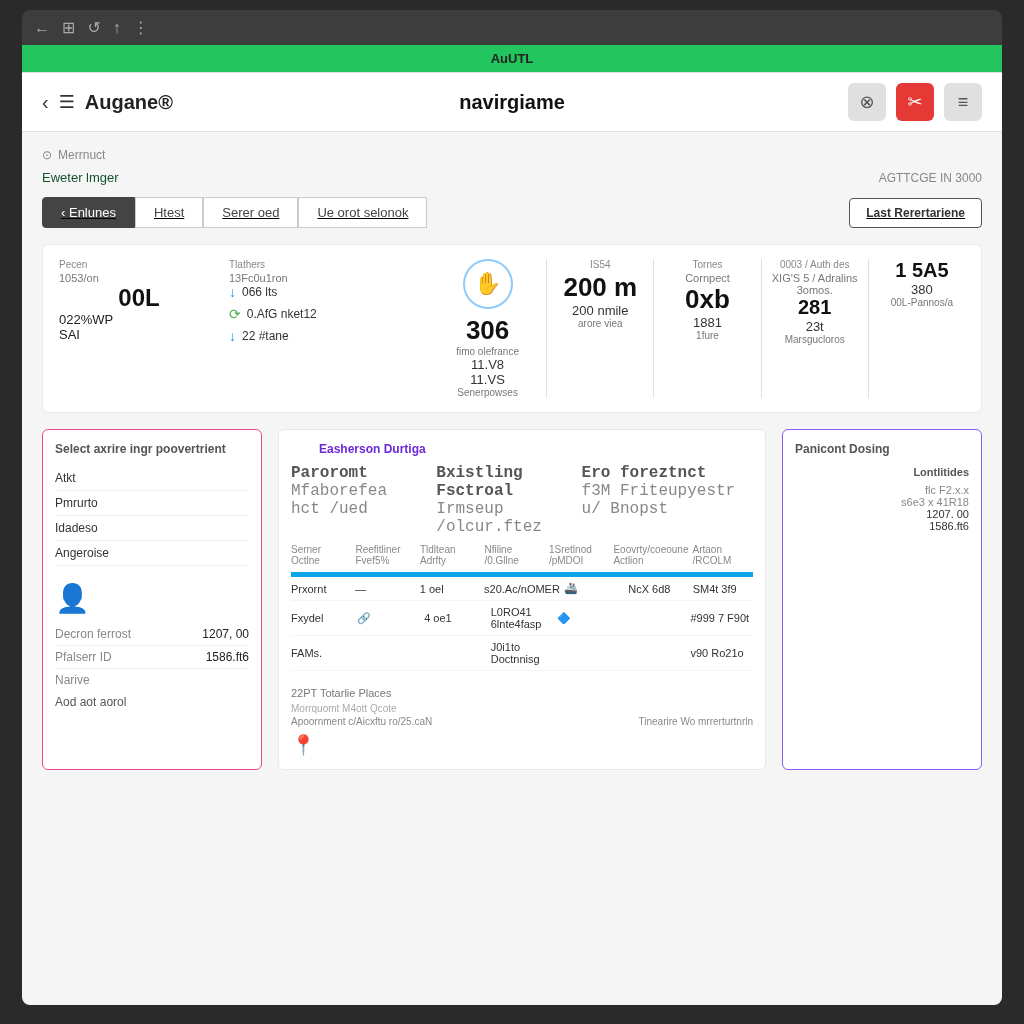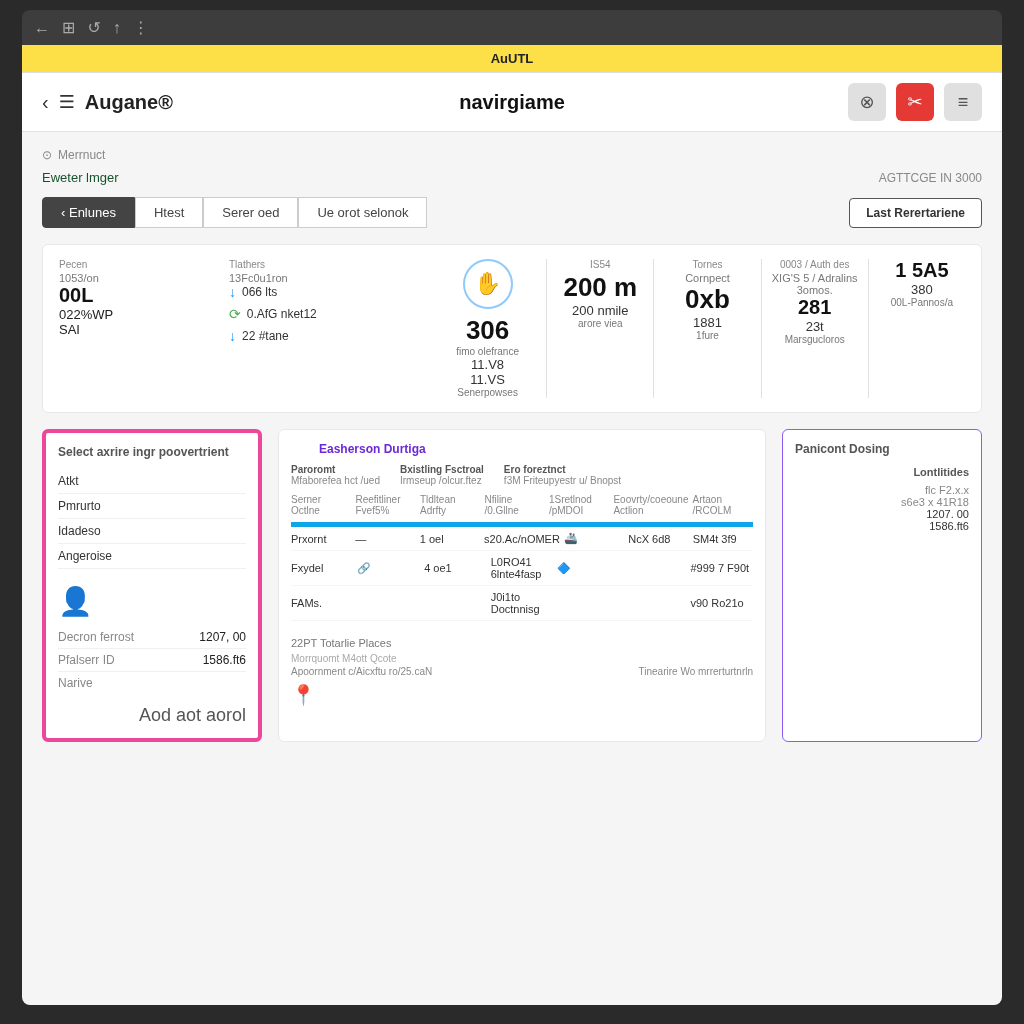--- a/index.html
+++ b/index.html
@@ -26,21 +26,21 @@
       font-size: 16px;
       cursor: pointer;
     }
     .app-container {
       width: 980px;
       background: #f5f5f5;
       border-radius: 0 0 8px 8px;
       min-height: 960px;
     }
     .app-title-bar {
-      background: #fde047;
+      background: #22c55e;
       text-align: center;
       padding: 6px;
       font-size: 13px;
       font-weight: bold;
       border-bottom: 1px solid #ddd;
       color: #222;
     }
     .header {
       background: #fff;
       padding: 10px 20px;
@@ -107,20 +107,21 @@
     }
     .section-id {
       font-size: 12px;
       color: #888;
     }
     .tabs-row {
       display: flex;
       align-items: center;
       gap: 0;
       margin-bottom: 16px;
+      text-decoration: underline;
     }
     .tab-btn {
       padding: 7px 18px;
       border: 1px solid #ccc;
       background: #fff;
       font-size: 13px;
       cursor: pointer;
       color: #444;
     }
     .tab-btn.active {
@@ -155,23 +156,24 @@
       font-size: 10px;
       color: #888;
       margin-bottom: 2px;
     }
     .info-value {
       font-size: 13px;
       color: #222;
       font-weight: 500;
     }
     .info-value-large {
-      font-size: 20px;
+      font-size: 24px;
       font-weight: bold;
       color: #111;
+      text-align: center;
     }
     .info-sub {
       font-size: 11px;
       color: #777;
     }
     .telemetry-col {
       display: flex;
       flex-direction: column;
       gap: 6px;
     }
@@ -207,21 +209,21 @@
       border-left: 1px solid #e0e0e0;
       padding-left: 10px;
     }
     .bottom-sections {
       display: grid;
       grid-template-columns: 220px 1fr 200px;
       gap: 16px;
     }
     .left-panel {
       background: #fff;
-      border: 4px solid #ec4899;
+      border: 1px solid #ec4899;
       border-radius: 6px;
       padding: 12px;
     }
     .panel-title {
       font-size: 12px;
       color: #555;
       font-weight: bold;
       margin-bottom: 10px;
     }
     .filter-item {
@@ -459,29 +461,29 @@
           <div class="device-row">
             <span class="device-label">Pfalserr ID</span>
             <span class="device-value">1586.ft6</span>
           </div>
           <div class="device-row">
             <span class="device-label">Narive</span>
             <span class="device-value"></span>
           </div>
         </div>
 
-        <div style="margin-top:11px;font-size:18px;color:#555;cursor:pointer;text-align:right;">
+        <div style="margin-top:4px;font-size:12px;color:#555;cursor:pointer;">
           <span>Aod aot aorol</span>
         </div>
       </div>
 
       <div class="middle-panel">
         <div class="middle-panel-title">Easherson Durtiga</div>
 
-        <div style="display:flex;gap:20px;margin-bottom:8px;font-size:10px;color:#888;">
+        <div style="display:flex;gap:20px;margin-bottom:8px;font-size:16px;color:#888;font-family:Liberation Mono, monospace;">
           <div>
             <div style="font-weight:bold;color:#555;">Paroromt</div>
             <div>Mfaborefea hct /ued</div>
           </div>
           <div>
             <div style="font-weight:bold;color:#555;">Bxistling Fsctroal</div>
             <div>Irmseup /olcur.ftez</div>
           </div>
           <div>
             <div style="font-weight:bold;color:#555;">Ero foreztnct</div>

